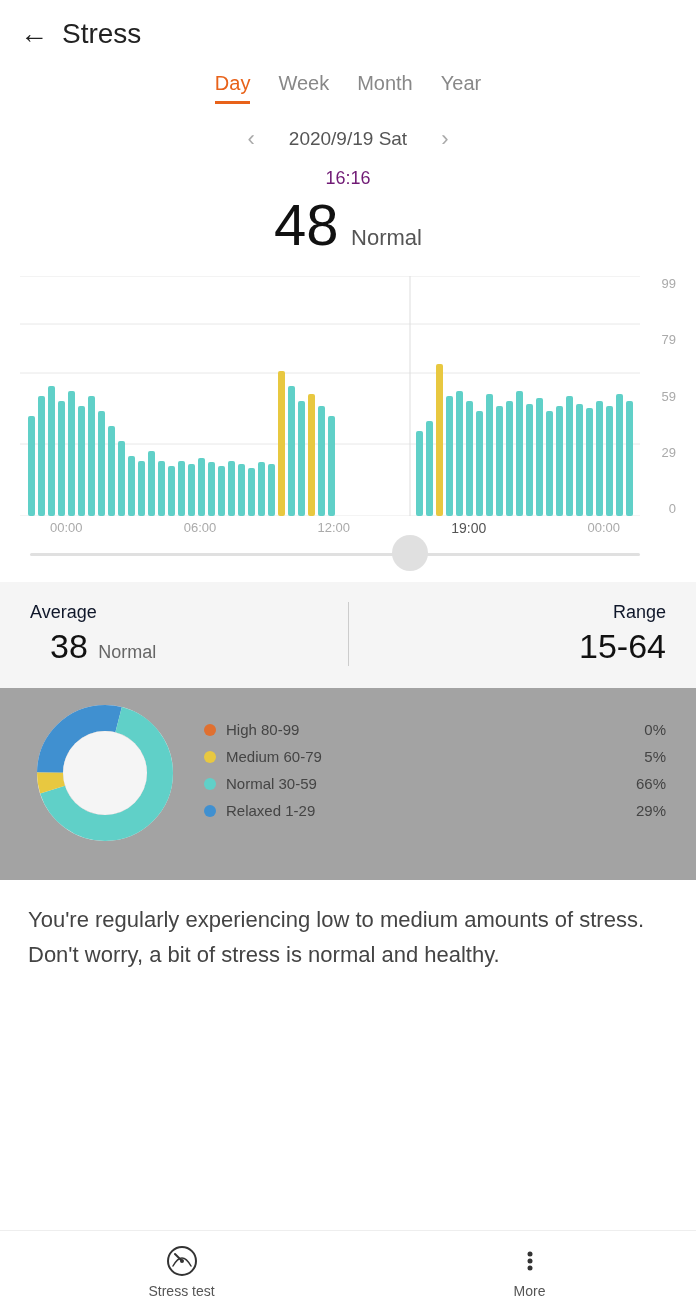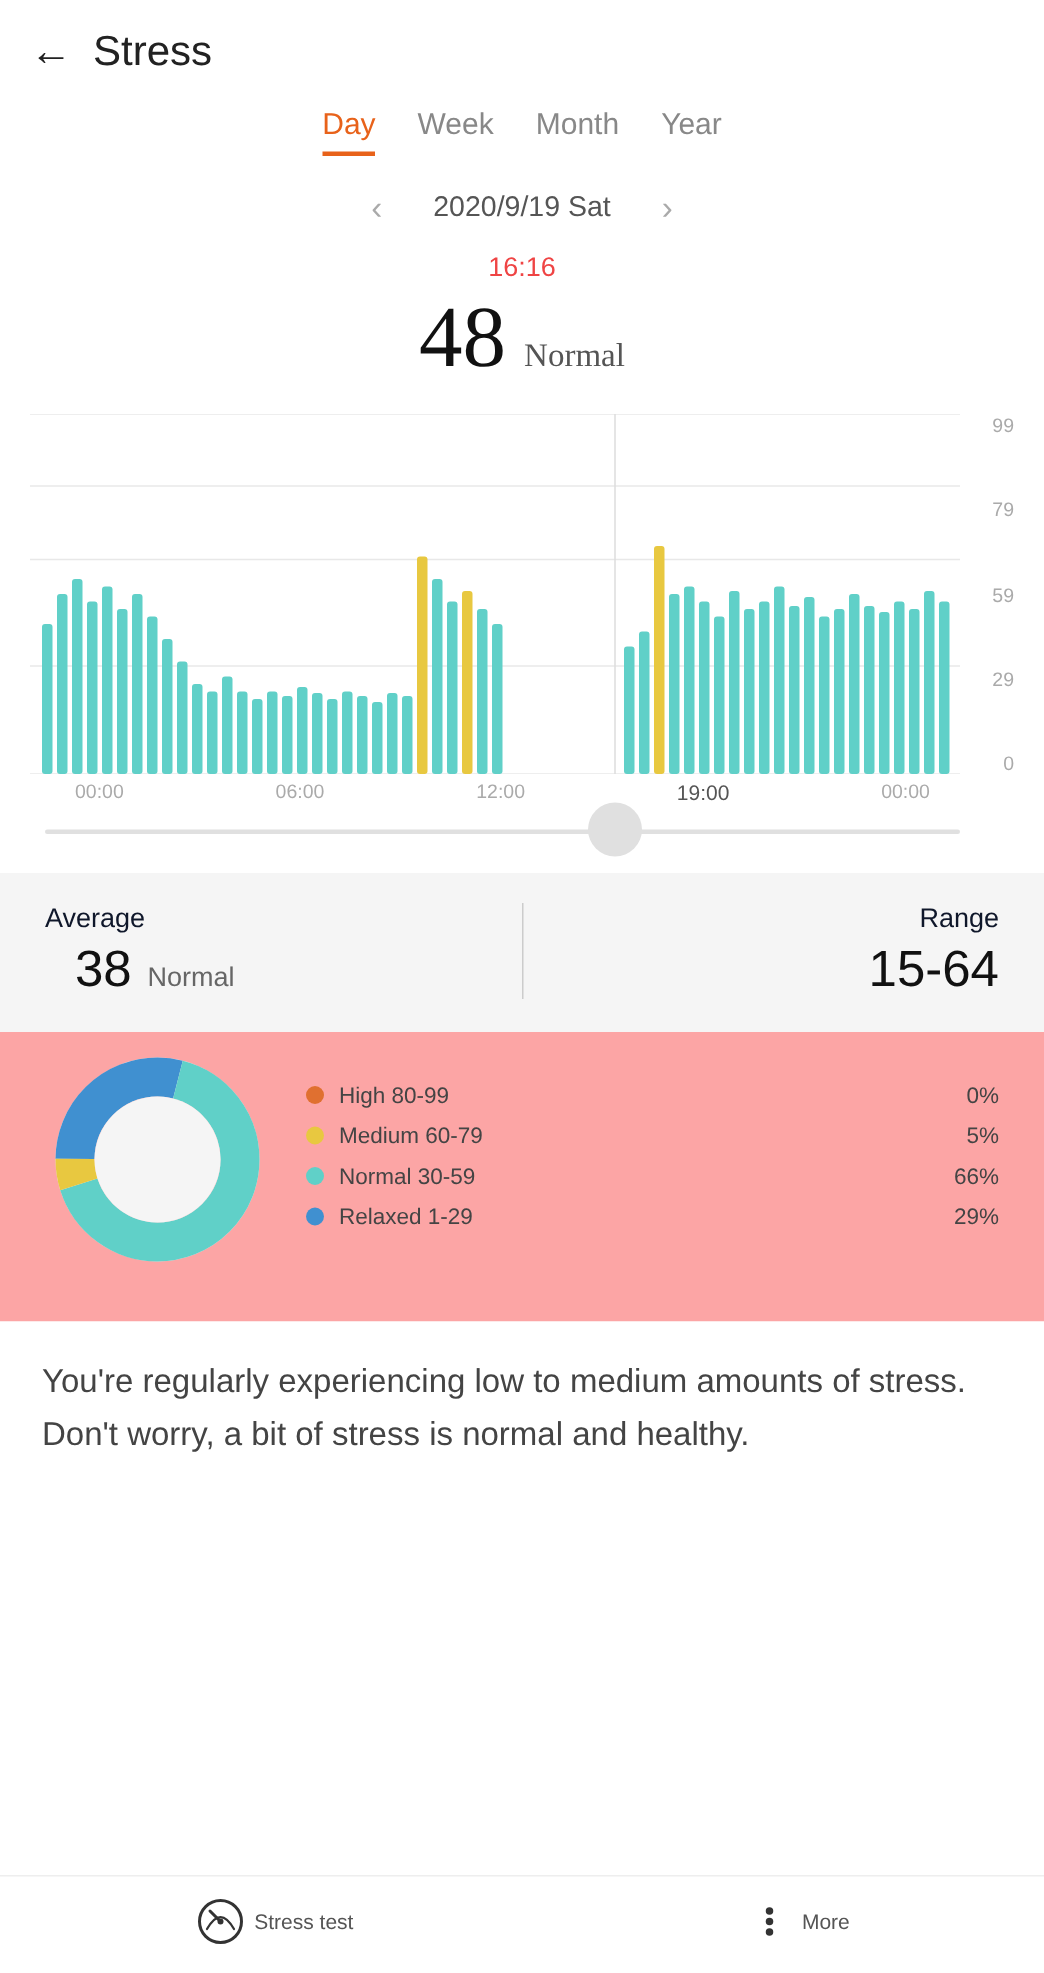--- a/index.html
+++ b/index.html
@@ -66,27 +66,26 @@
     }
     .date-label {
       font-size: 19px;
       color: #555;
     }
 
     
     .current-time {
       text-align: center;
       font-size: 18px;
-      color: #ef4444;
+      color: #701a75;
       margin-top: 6px;
     }
     .current-value {
       text-align: center;
       margin-top: 2px;
-      font-family: Liberation Serif, serif;
     }
     .current-number {
       font-size: 58px;
       font-weight: 400;
       color: #111;
     }
     .current-status {
       font-size: 22px;
       color: #555;
       margin-left: 8px;
@@ -196,21 +195,21 @@
       margin-left: 20px;
     }
     .stats-value-sub {
       font-size: 18px;
       color: #666;
       margin-left: 6px;
     }
 
     
     .donut-section {
-      background: #fca5a5;
+      background: #a3a3a3;
       padding: 10px 30px 28px 30px;
       display: flex;
       align-items: center;
       gap: 24px;
     }
     .donut-wrapper {
       flex-shrink: 0;
     }
     .legend {
       flex: 1;
@@ -257,21 +256,21 @@
       width: 696px;
       background: #fff;
       border-top: 1px solid #eee;
       display: flex;
       align-items: center;
       justify-content: space-around;
       padding: 12px 0 16px 0;
     }
     .bottom-nav-item {
       display: flex;
-      flex-direction: row;
+      flex-direction: column;
       align-items: center;
       gap: 4px;
       cursor: pointer;
     }
     .bottom-nav-icon {
       width: 36px;
       height: 36px;
       display: flex;
       align-items: center;
       justify-content: center;

